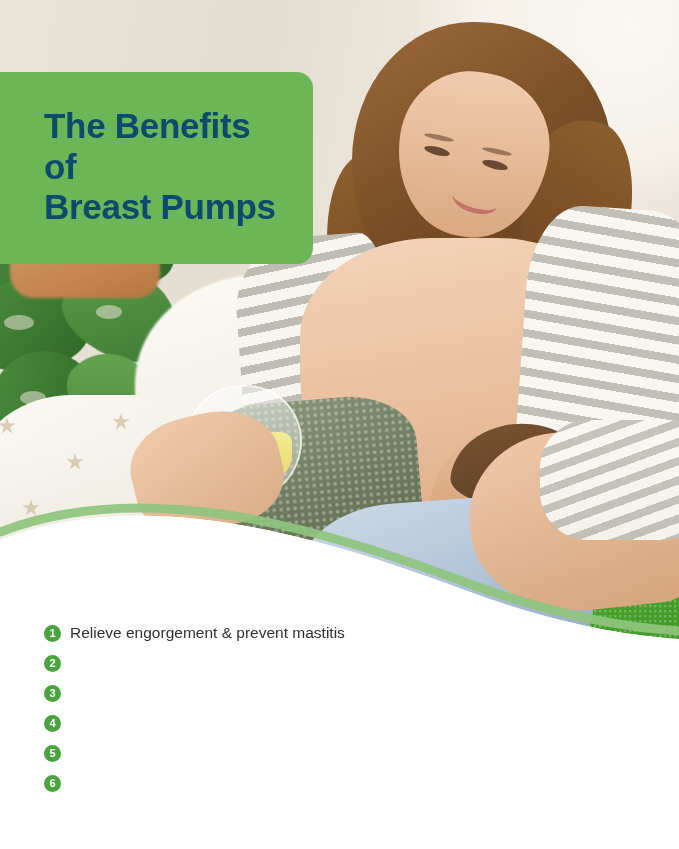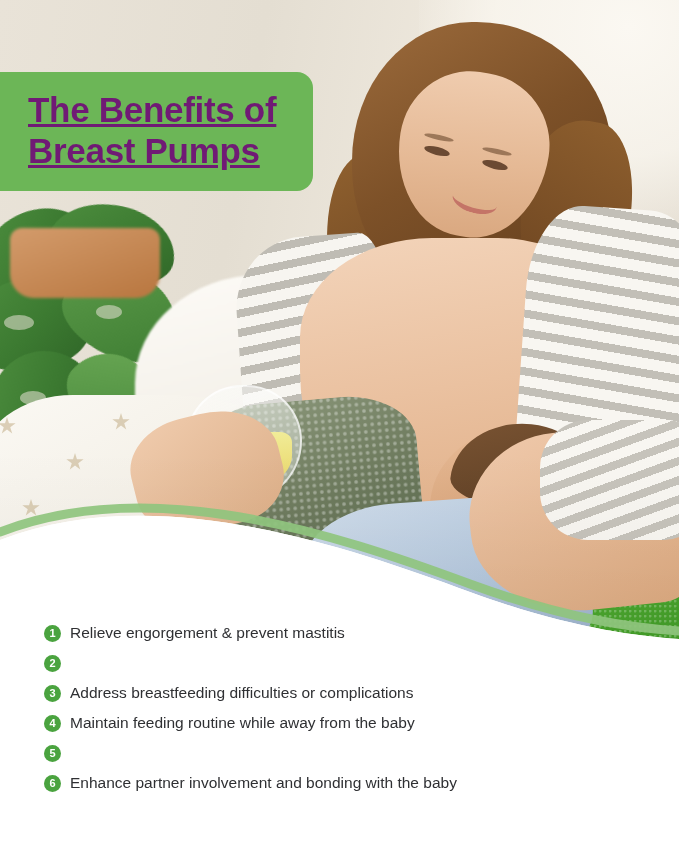--- a/index.html
+++ b/index.html
@@ -332,29 +332,28 @@
     position: absolute;
     left: -20px;
     top: 72px;
     width: 333px;
     padding: 18px 20px 20px 48px;
     box-sizing: border-box;
     border-radius: 16px;
     background: #6cb657;
   }
   .title-text {
-    margin: 0;
-    color: #701a75;
+    margin: 16px;
+    color: #0c4a6e;
     font-family: "Liberation Sans", sans-serif;
     font-weight: bold;
     font-size: 35px;
     line-height: 1.16;
     letter-spacing: -0.3px;
     white-space: pre-line;
-    text-decoration: underline;
   }
 
   
   .benefits {
     position: absolute;
     left: 0;
     top: 618px;
     width: 679px;
     padding: 0;
     margin: 0;
@@ -470,28 +469,25 @@
   <ul class="benefits">
     <li class="benefit-row">
       <span class="benefit-num">1</span>
       <span class="benefit-text">Relieve engorgement &amp; prevent mastitis</span>
     </li>
     <li class="benefit-row">
       <span class="benefit-num">2</span>
     </li>
     <li class="benefit-row">
       <span class="benefit-num">3</span>
-      <span class="benefit-text">Address breastfeeding difficulties or complications</span>
     </li>
     <li class="benefit-row">
       <span class="benefit-num">4</span>
-      <span class="benefit-text">Maintain feeding routine while away from the baby</span>
     </li>
     <li class="benefit-row">
       <span class="benefit-num">5</span>
     </li>
     <li class="benefit-row">
       <span class="benefit-num">6</span>
-      <span class="benefit-text">Enhance partner involvement and bonding with the baby</span>
     </li>
   </ul>
 
 </div>
 
 </body></html>

